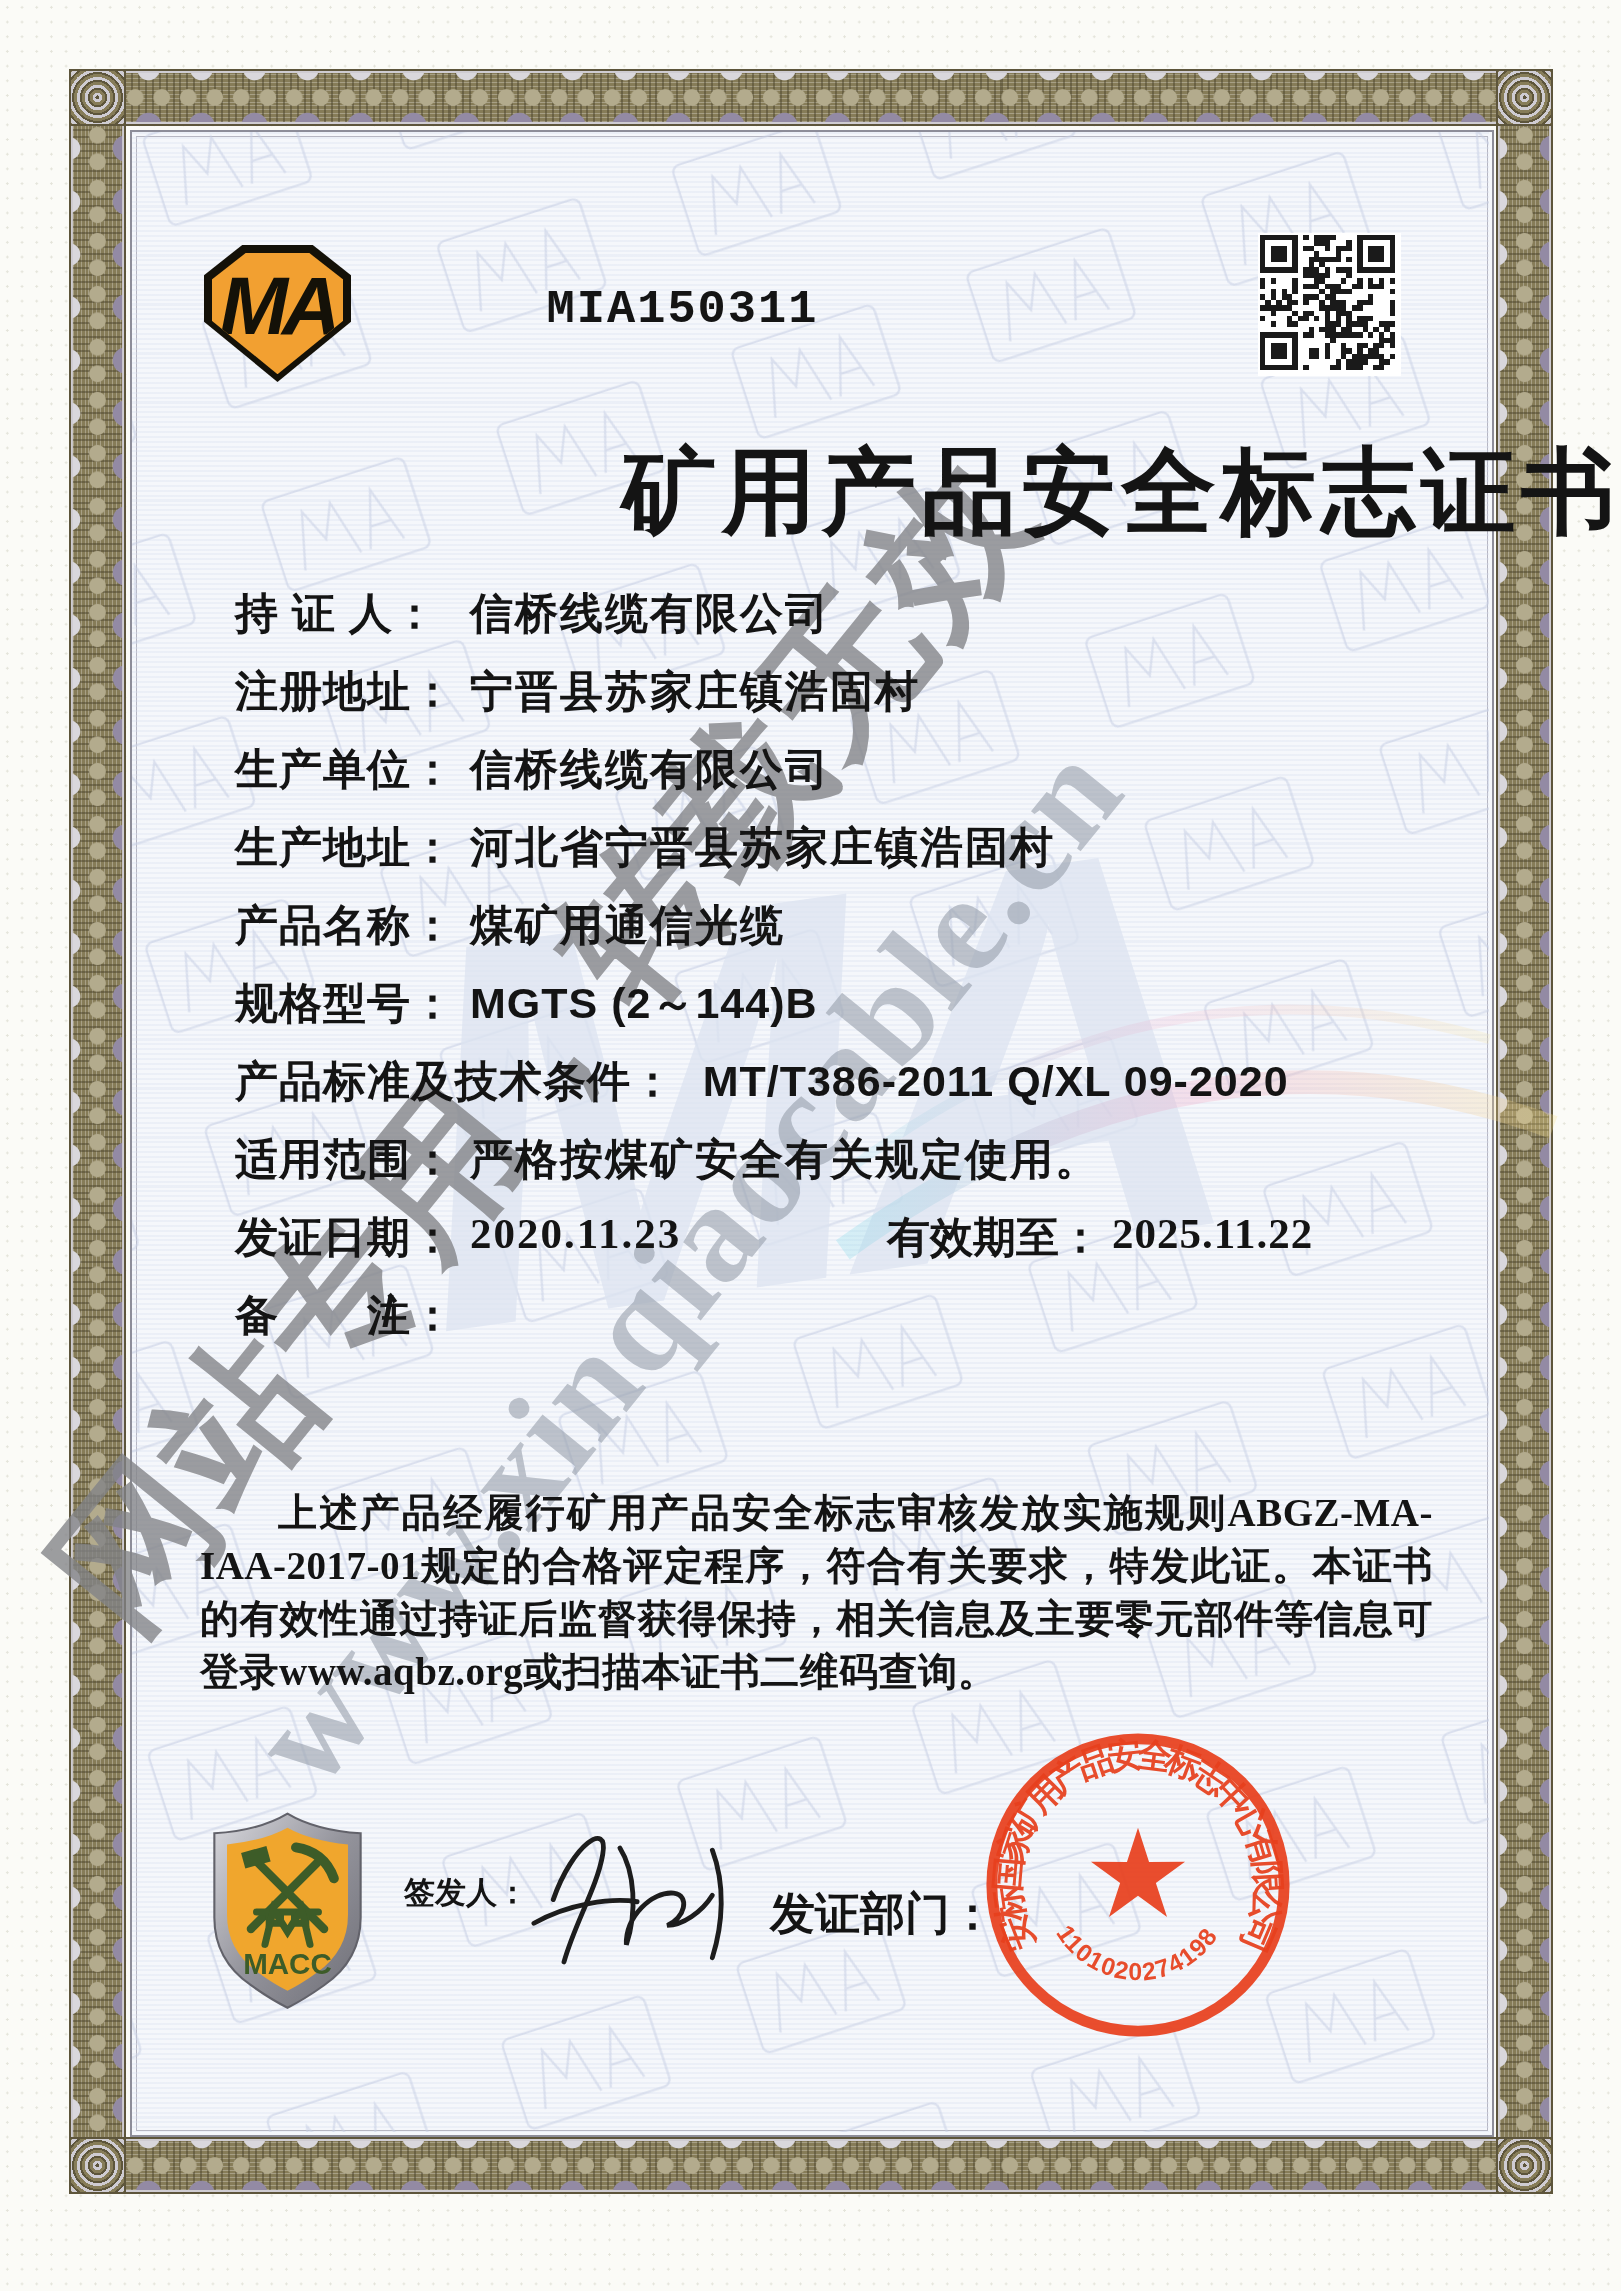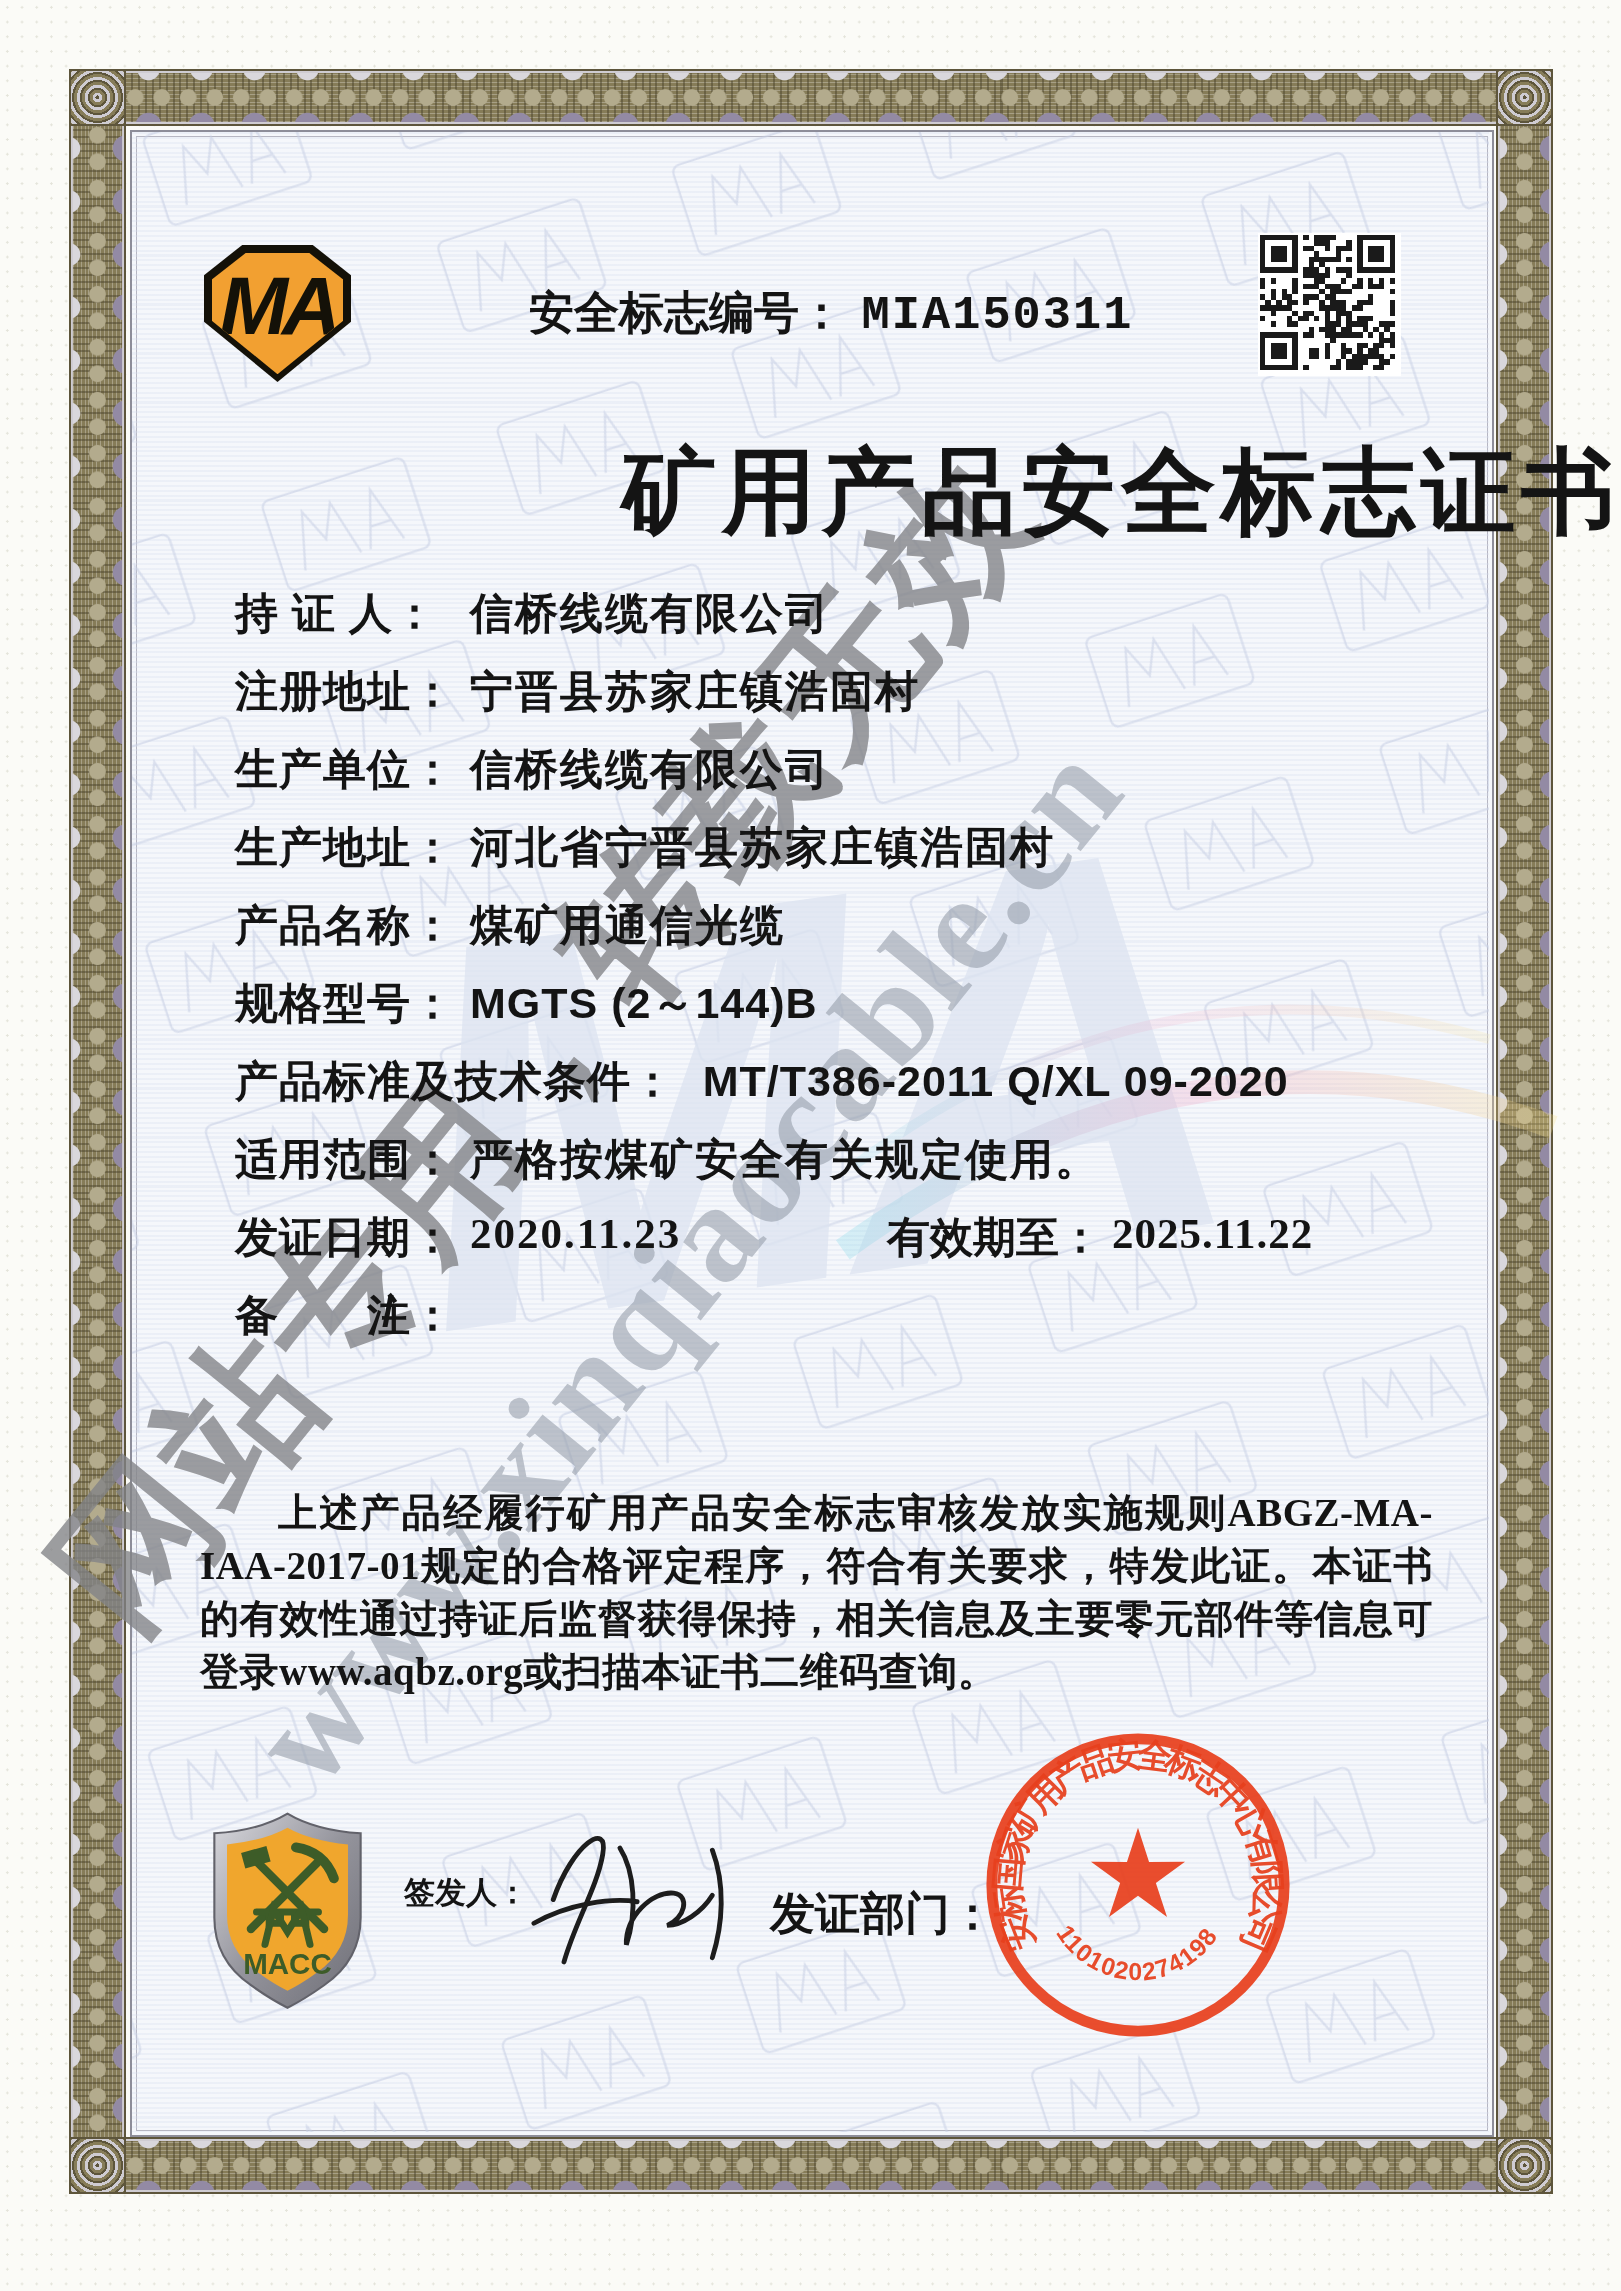--- a/index.html
+++ b/index.html
@@ -146,21 +146,20 @@
   <div class="wm-text wm1">网站专用，转载无效</div>
   <div class="wm-text wm2">www.xinqiaocable.cn</div>
 
   <div class="abs ma-badge">
     <div class="inner">
       <span class="letters">MA</span>
     </div>
   </div>
 
   <div class="abs markno">
-    <span class="lab">安全标志编号：</span>
     <span class="num">MIA150311</span>
   </div>
 
   <div class="abs qr">
     <svg id="qr-svg" width="135" height="135" viewBox="0 0 25 25" shape-rendering="crispEdges">
         <g fill="#1a1a1a">
           <rect x="8" y="0" width="1" height="1"></rect>
           <rect x="10" y="0" width="1" height="1"></rect>
           <rect x="11" y="0" width="1" height="1"></rect>
           <rect x="12" y="0" width="1" height="1"></rect>

